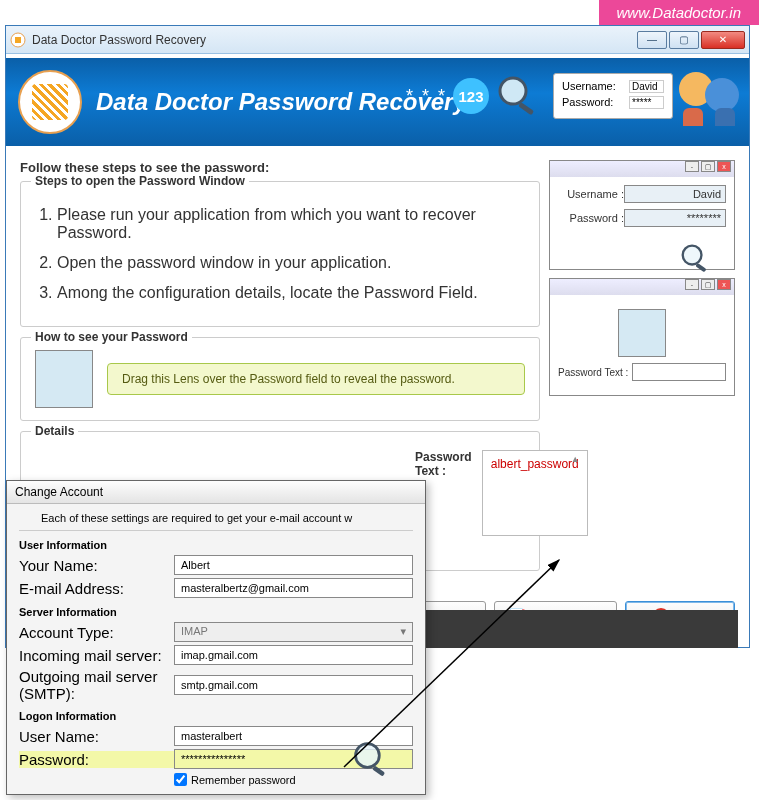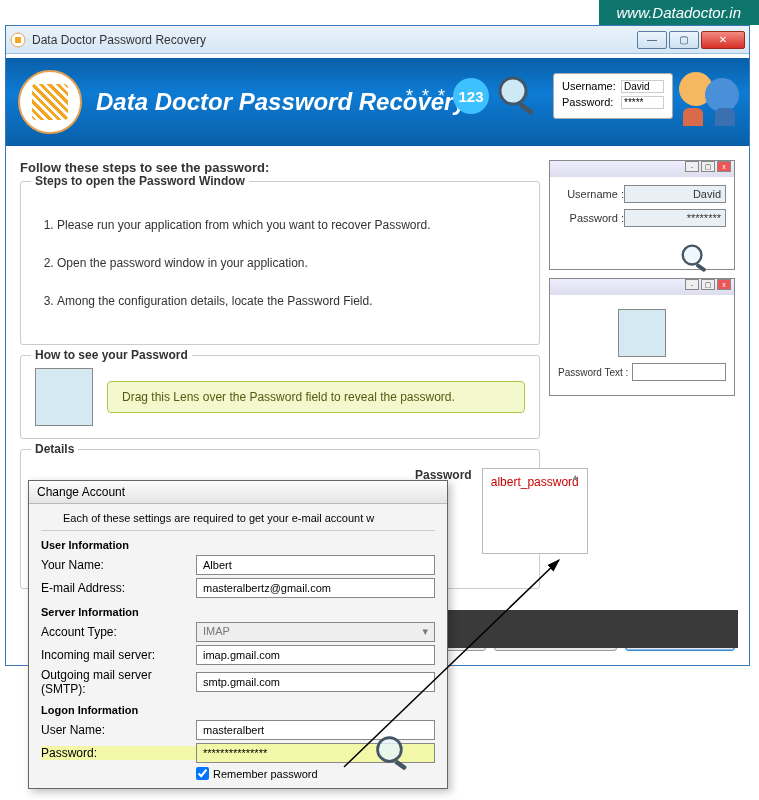--- a/index.html
+++ b/index.html
@@ -1,52 +1,52 @@
 <!DOCTYPE html>
 <html><head>
 <meta charset="utf-8">
 <style>
 * { box-sizing: border-box; margin: 0; padding: 0; font-family: "Segoe UI", Tahoma, sans-serif; }
 body { background: #fff; width: 759px; height: 800px; position: relative; overflow: hidden; }
 
-.url-banner { position: absolute; top: 0; right: 0; background: #0f766e; color: #fff; padding: 4px 18px; font-size: 15px; font-style: italic; font-weight: 500; }
+.url-banner { position: absolute; top: 0; right: 0; background: #ec4899; color: #fff; padding: 4px 18px; font-size: 15px; font-style: italic; font-weight: 500; }
 
 .main-window { position: absolute; top: 25px; left: 5px; width: 745px; border: 1px solid #3a7ab8; background: #fff; }
 .titlebar { background: linear-gradient(#eaf3fb, #d5e6f5); border-bottom: 1px solid #9ac1e3; height: 28px; display: flex; align-items: center; padding: 0 4px; }
 .titlebar .app-icon { width: 16px; height: 16px; margin-right: 6px; }
 .titlebar .title { font-size: 12px; color: #333; flex: 1; }
 .titlebar .win-btns { display: flex; gap: 2px; }
 .win-btn { width: 30px; height: 18px; border: 1px solid #5a7ca0; border-radius: 2px; background: linear-gradient(#eef5fc,#cfe1f2); display: flex; align-items: center; justify-content: center; font-size: 10px; color: #2a4a6a; cursor: pointer; }
 .win-btn.close { background: linear-gradient(#f28b82,#d93025); color: #fff; border-color: #9a2a1f; width: 44px; }
 
 .header-banner { height: 96px; background: linear-gradient(#0a5fa8,#0d7bd4 40%,#0a5fa8); display: flex; align-items: center; padding: 0 12px; position: relative; overflow: hidden; border-top: 4px solid #fff; border-bottom: 4px solid #fff; }
 .logo-circle { width: 64px; height: 64px; border-radius: 50%; background: #fff; border: 2px solid #e8a050; display: flex; align-items: center; justify-content: center; margin-right: 14px; }
 .logo-inner { width: 36px; height: 36px; background: repeating-linear-gradient(45deg,#f5a623,#f5a623 3px,#fff 3px,#fff 6px); border-radius: 4px; }
 .header-title { color: #fff; font-size: 24px; font-weight: 600; font-style: italic; }
 .header-right { position: absolute; right: 10px; top: 8px; display: flex; align-items: center; gap: 6px; }
 .stars { color: #fff; font-size: 18px; letter-spacing: 2px; }
 .numcircle { width: 36px; height: 36px; border-radius: 50%; background: #3ec1ff; color: #fff; display: flex; align-items: center; justify-content: center; font-size: 15px; font-weight: 700; }
 .mag-big { width: 46px; height: 46px; }
 .cred-box { background: #fff; border: 1px solid #aaa; border-radius: 3px; padding: 6px 8px; font-size: 11px; width: 120px; margin-left: 6px; }
-.cred-box .row { display: flex; gap: 4px; margin-bottom: 3px; }
+.cred-box .row { display: flex; gap: 12px; margin-bottom: 3px; }
 .cred-box .lbl { width: 55px; }
 .cred-box .val { flex: 1; border: 1px solid #ccc; padding: 0 2px; background: #fff; font-size: 10px; }
 .avatar-pair { width: 60px; height: 60px; position: relative; }
 .avatar-pair .a1 { width: 34px; height: 34px; border-radius: 50%; background: #f5b860; position: absolute; top: 6px; left: 0; }
 .avatar-pair .a2 { width: 34px; height: 34px; border-radius: 50%; background: #4a90d9; position: absolute; top: 12px; right: 0; }
 .avatar-pair .b1 { width: 20px; height: 18px; border-radius: 6px 6px 0 0; background: #d96a4a; position: absolute; bottom: 0; left: 4px; }
 .avatar-pair .b2 { width: 20px; height: 18px; border-radius: 6px 6px 0 0; background: #3a70b0; position: absolute; bottom: 0; right: 4px; }
 
 .content { padding: 10px 14px; font-size: 12px; color: #333; position: relative; }
 .follow { font-weight: 700; margin-bottom: 6px; font-size: 13px; }
 
 .fieldset { border: 1px solid #ccc; border-radius: 3px; padding: 12px 14px; margin-bottom: 10px; position: relative; }
 .fieldset .legend { position: absolute; top: -8px; left: 10px; background: #fff; padding: 0 4px; font-weight: 700; font-size: 12px; }
 .fieldset ol { margin-left: 22px; }
-.fieldset li { margin: 24px 0; font-size: 12px; }
+.fieldset li { margin: 12px 0; font-size: 16px; }
 
 .left-col { width: 520px; }
 
 .howto { display: flex; align-items: center; gap: 14px; }
 .lens-sq { width: 58px; height: 58px; background: #d5e9f3; border: 1px solid #888; }
 .hint { background: #f3f8cd; border: 1px solid #a8c84a; border-radius: 4px; padding: 8px 14px; color: #555b12; font-size: 12px; flex: 1; }
 
 .side-panel { position: absolute; right: 14px; top: 10px; width: 186px; }
 .mini-win { border: 1px solid #888; background: #fff; margin-bottom: 8px; }
 .mini-titlebar { height: 16px; background: linear-gradient(#eef,#dde); display: flex; justify-content: flex-end; padding: 0 3px; gap: 2px; }
@@ -67,28 +67,28 @@
 .pwd-text-box .scroll { position: absolute; right: 2px; top: 3px; width: 14px; font-size: 9px; color: #888; }
 
 .btn-row { display: flex; gap: 8px; padding: 10px 14px 14px; justify-content: flex-end; }
 .btn { border: 1px solid #999; background: linear-gradient(#fdfdfd,#e8e8e8); border-radius: 3px; padding: 6px 14px; font-size: 12px; display: flex; align-items: center; gap: 6px; min-width: 110px; justify-content: center; cursor: pointer; }
 .btn.primary { border: 1px solid #3a8fd8; box-shadow: 0 0 0 1px #7fb8e8 inset; }
 .icon-circ { width: 18px; height: 18px; border-radius: 50%; display: flex; align-items: center; justify-content: center; font-size: 11px; color: #fff; font-weight: 700; }
 .ic-info { background: #2a7ad4; }
 .ic-close { background: #d93025; }
 .ic-clear { width: 18px; height: 18px; font-size: 14px; }
 
-.dialog { position: absolute; left: 28px; top: 480px; width: 420px; background: #f4f4f4; border: 1px solid #666; box-shadow: 3px 3px 8px rgba(0,0,0,.25); z-index: 10; }
+.dialog { position: absolute; left: 6px; top: 480px; width: 420px; background: #f4f4f4; border: 1px solid #666; box-shadow: 3px 3px 8px rgba(0,0,0,.25); z-index: 10; }
 .dlg-title { background: linear-gradient(#fdfdfd,#e4e4e4); border-bottom: 1px solid #bbb; padding: 4px 8px; font-size: 12px; }
 .dlg-body { padding: 8px 12px; font-size: 11px; }
 .dlg-hdr { font-weight: 700; margin: 4px 0 2px 10px; font-size: 12px; }
 .dlg-sub { margin-left: 22px; font-size: 11px; margin-bottom: 6px; }
 .dlg-sec { font-weight: 700; margin: 8px 0 4px; font-size: 11px; }
 .dlg-row { display: flex; align-items: center; margin: 3px 0; }
-.dlg-lbl { width: 155px; font-size: 12px; }
+.dlg-lbl { width: 155px; font-size: 15px; }
 .dlg-inp { flex: 1; border: 1px solid #888; padding: 2px 6px; background: #fff; font-size: 11px; height: 20px; }
 .dlg-sel { flex: 1; border: 1px solid #888; padding: 2px 6px; background: #eee; font-size: 11px; height: 20px; color: #777; }
 .dlg-row.hl .dlg-lbl, .dlg-row.hl .dlg-inp { background: #f3f8a8; }
 .dlg-chk { margin-left: 155px; font-size: 11px; display: flex; align-items: center; gap: 4px; margin-top: 4px; }
 .hr { border-top: 1px solid #ccc; margin: 6px 0; }
 
 .mag-svg { display: block; }
 .arrow-line { position: absolute; left: 334px; top: 552px; width: 250px; height: 220px; pointer-events: none; z-index: 20; }
 
 .bg-dark { position: absolute; left: 400px; top: 610px; width: 338px; height: 38px; background: #3a3a3a; z-index: 1; }

